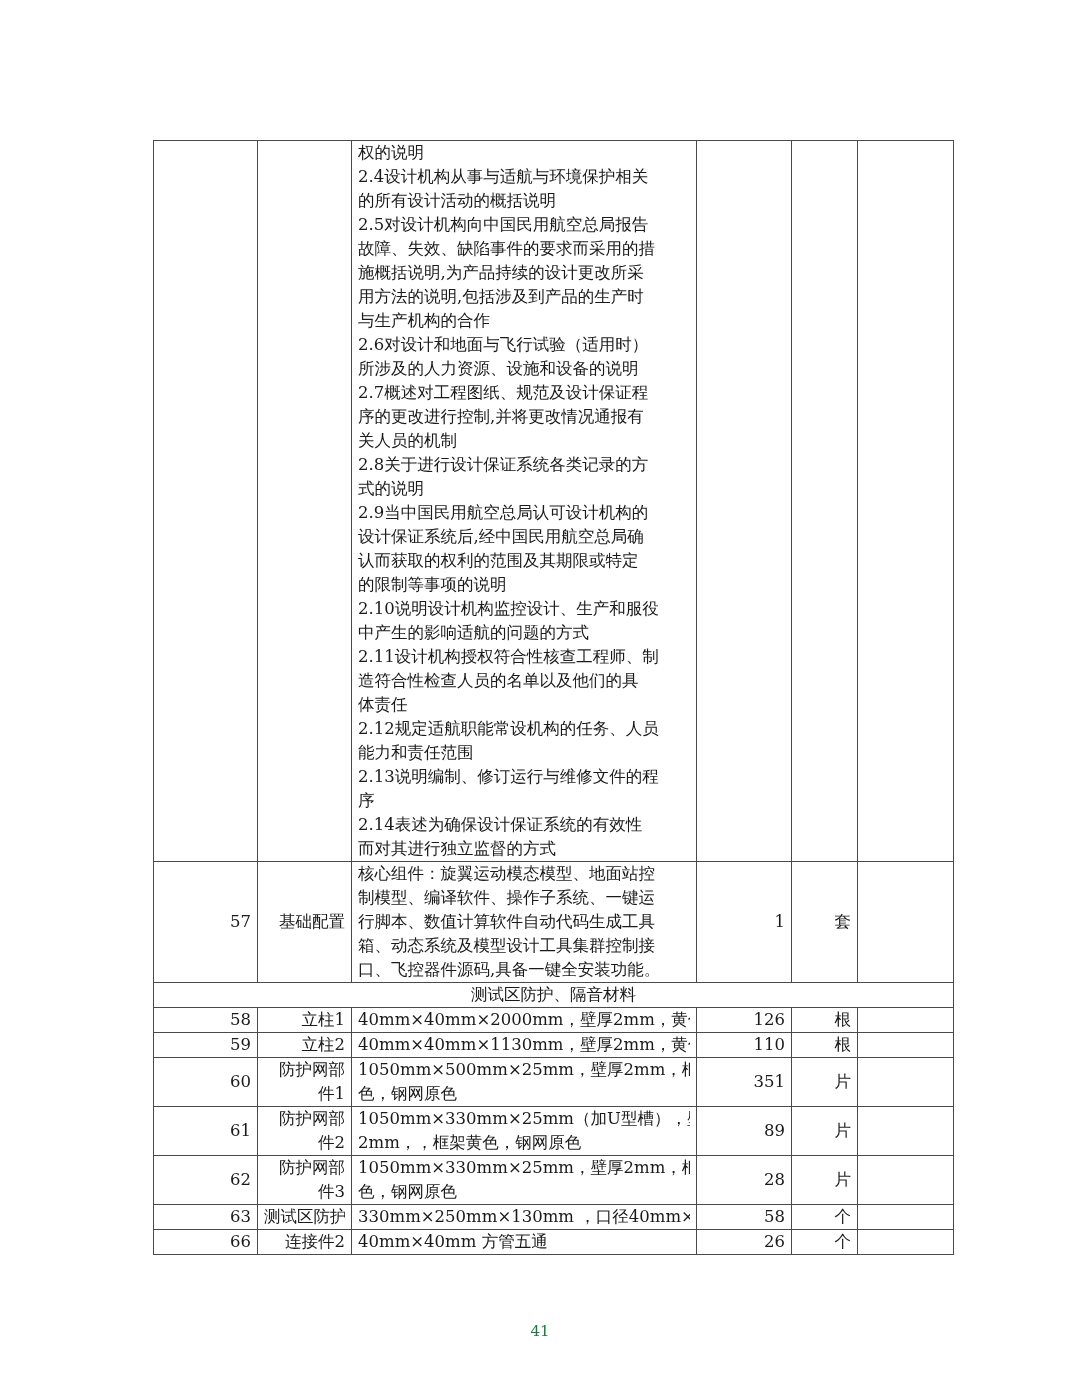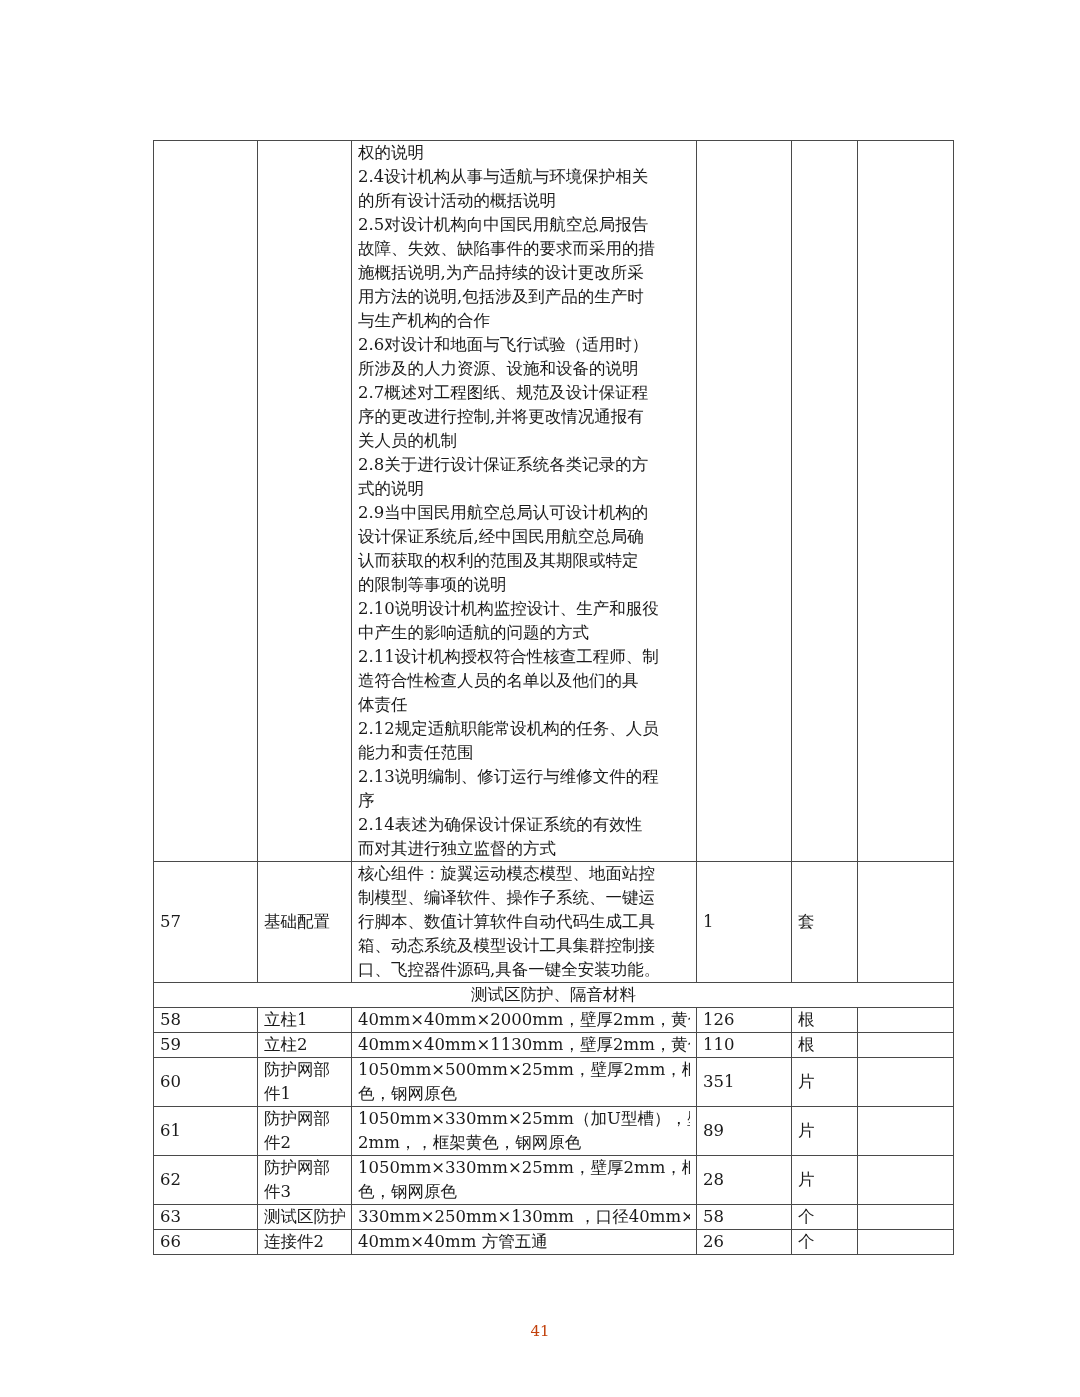--- a/index.html
+++ b/index.html
@@ -5,27 +5,27 @@
   html, body { margin: 0; padding: 0; background: #ffffff; }
   body { width: 1080px; height: 1397px; position: relative; overflow: hidden;
          font-family: "DejaVu Serif", "Liberation Serif", serif; color: #1a1a1a; }
   .page { position: absolute; left: 0; top: 0; width: 1080px; height: 1397px; }
   table.spec { position: absolute; left: 153px; top: 140px; width: 800px;
                border-collapse: collapse; table-layout: fixed; }
   table.spec td { border: 1.5px solid #4a4a4a; padding: 0 6px; vertical-align: middle;
                   font-size: 16.5px; line-height: 24px; }
   col.c-no { width: 104px; } col.c-name { width: 94px; } col.c-desc { width: 345px; }
   col.c-qty { width: 95px; } col.c-unit { width: 66px; } col.c-rem { width: 96px; }
-  td.center { text-align: left; }
+  td.center { text-align: right; }
   td.desc { text-align: left; padding-left: 8px; padding-right: 6px; }
   .desc-line { display: block; white-space: nowrap; overflow: hidden; }
   td.section { text-align: center; font-weight: normal; font-size: 17px; height: 24px; }
   tr.cont td { vertical-align: top; }
   .pagenum { position: absolute; left: 0; width: 1080px; top: 1322px; text-align: center;
-             font-size: 15px; color: #c2410c; }
+             font-size: 15px; color: #15803d; }
 </style>
 </head>
 <body>
 
 <div class="page">
   <table class="spec">
     <colgroup>
       <col class="c-no">
         <col class="c-name">
         <col class="c-desc">

